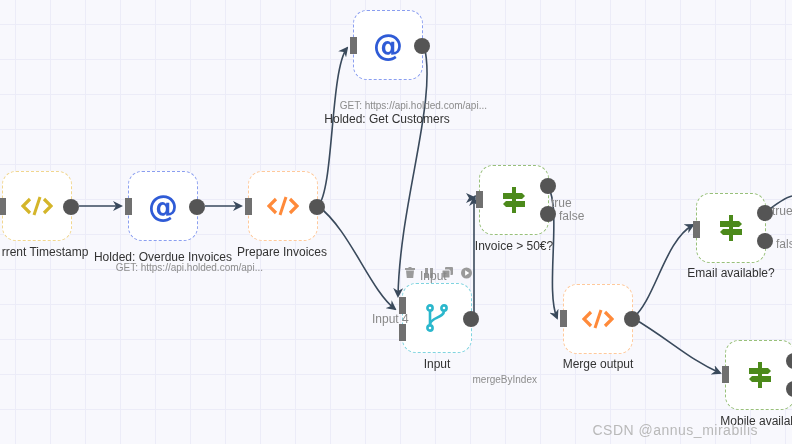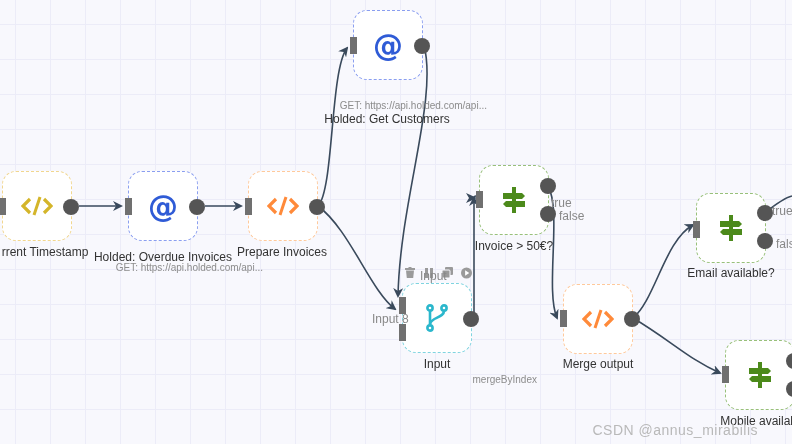--- a/index.html
+++ b/index.html
@@ -136,21 +136,21 @@
           <circle cx="19" cy="4" r="2.6"></circle>
           <circle cx="5" cy="24" r="2.6"></circle>
         <path d="M5 7 L5 21"></path>
           <path d="M19 7 C19 14 6 13 5 20"></path>
       </g>
     </svg>
   </div>
   <div class="out-port" style="top:27px;"></div>
 </div>
 <div class="port-label" style="left:382px;top:269px;margin-left:38px;">Input</div>
-<div class="port-label" style="left:372px;top:312px;">Input 8</div>
+<div class="port-label" style="left:372px;top:312px;">Input 4</div>
 <div class="label" style="left:337px;top:357px;">Input</div>
 <div class="sub" style="left:337px;top:374px;">mergeByIndex</div>
 
 <div class="node" style="left:479px;top:165px;border-color:#98c07a;">
   <div class="in-port" style="top:25px;"></div>
   <div class="glyph">
     <svg width="26" height="26" viewBox="0 0 26 26">
         <rect x="11" y="0" width="4" height="26" fill="#4c8a1b"></rect>
         <path d="M2 6 L21 6 L24 9 L21 12 L2 12 z" fill="#4c8a1b"></path>
         <path d="M24 14 L5 14 L2 17 L5 20 L24 20 z" fill="#4c8a1b"></path>

